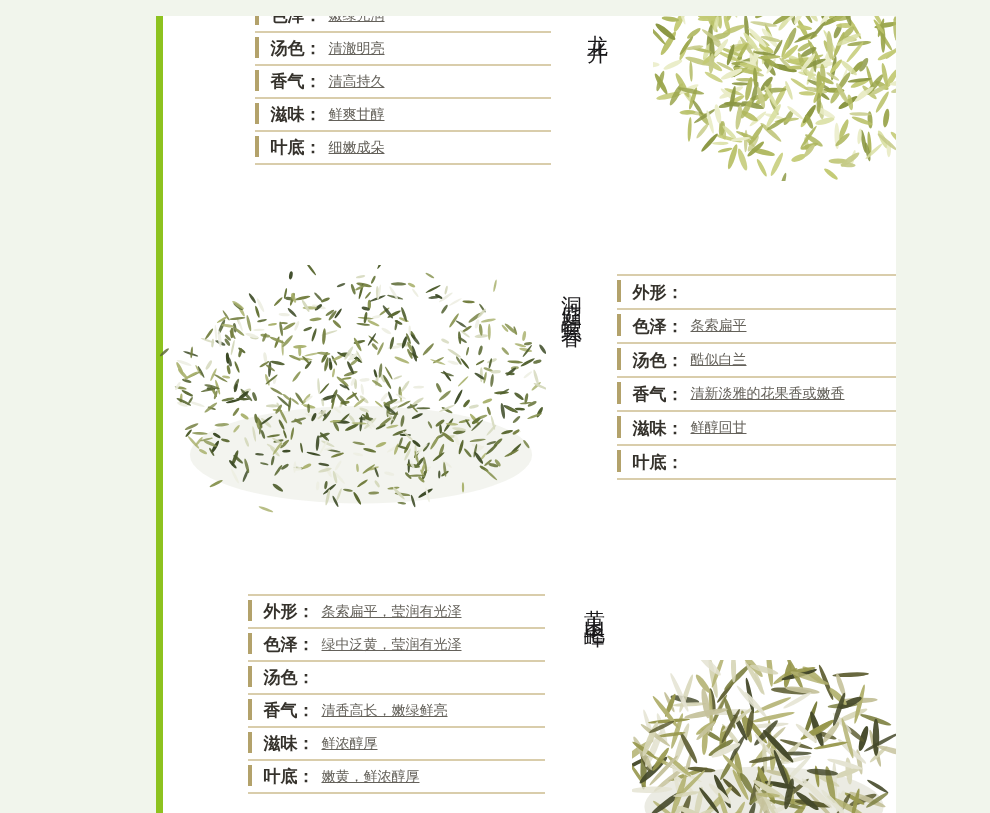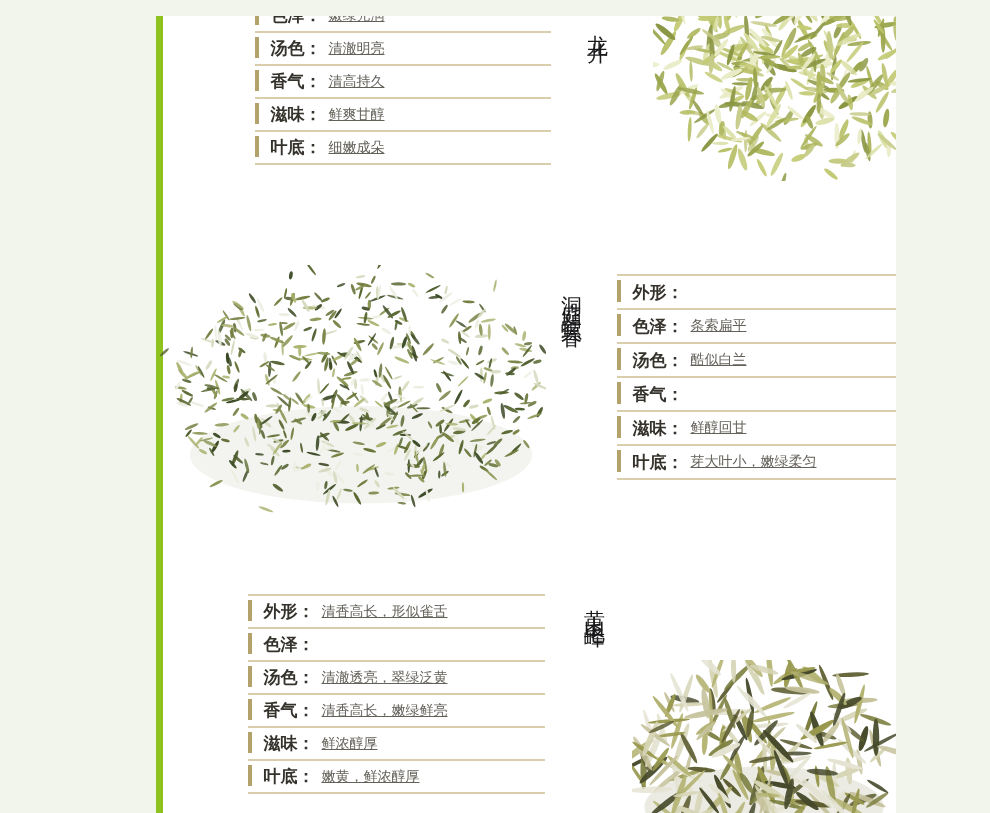--- a/index.html
+++ b/index.html
@@ -1064,42 +1064,42 @@
     <div class="spec-row">
       <span class="spec-label">色泽：</span>
       <span class="spec-value">条索扁平</span>
     </div>
     <div class="spec-row">
       <span class="spec-label">汤色：</span>
       <span class="spec-value">酷似白兰</span>
     </div>
     <div class="spec-row">
       <span class="spec-label">香气：</span>
+      <span class="spec-value">清新淡雅的花果香或嫩香</span>
     </div>
     <div class="spec-row">
       <span class="spec-label">滋味：</span>
       <span class="spec-value">鲜醇回甘</span>
     </div>
     <div class="spec-row">
       <span class="spec-label">叶底：</span>
-      <span class="spec-value">芽大叶小，嫩绿柔匀</span>
     </div>
   </div>
 
   <div class="spec-table t35" style="left:153px;top:578px;width:297px;">
     <div class="spec-row">
       <span class="spec-label">外形：</span>
-      <span class="spec-value">清香高长，形似雀舌</span>
+      <span class="spec-value">条索扁平，莹润有光泽</span>
     </div>
     <div class="spec-row">
       <span class="spec-label">色泽：</span>
+      <span class="spec-value">绿中泛黄，莹润有光泽</span>
     </div>
     <div class="spec-row">
       <span class="spec-label">汤色：</span>
-      <span class="spec-value">清澈透亮，翠绿泛黄</span>
     </div>
     <div class="spec-row">
       <span class="spec-label">香气：</span>
       <span class="spec-value">清香高长，嫩绿鲜亮</span>
     </div>
     <div class="spec-row">
       <span class="spec-label">滋味：</span>
       <span class="spec-value">鲜浓醇厚</span>
     </div>
     <div class="spec-row">

